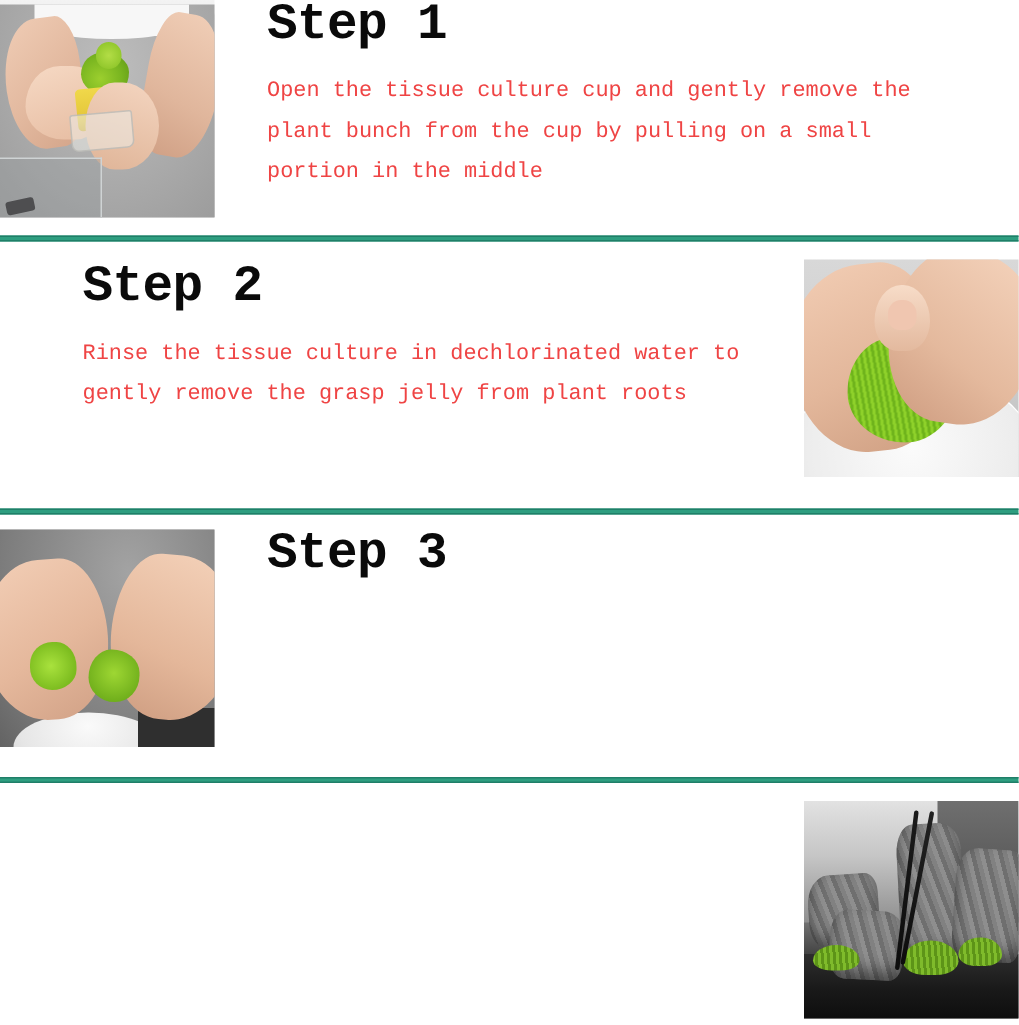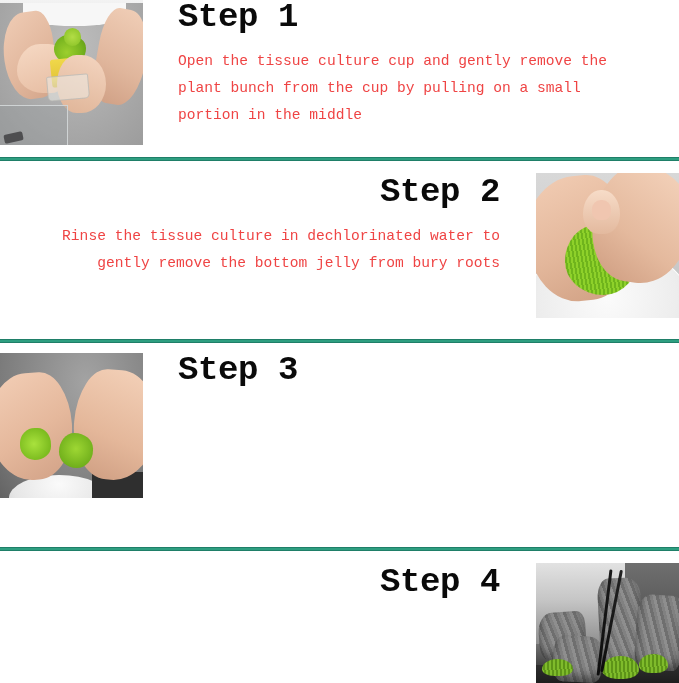--- a/index.html
+++ b/index.html
@@ -50,21 +50,21 @@
   .text-col {
     flex: 1 1 auto;
     box-sizing: border-box;
   }
   .step-left .text-col {
     text-align: left;
     padding-left: 35px;
     padding-right: 60px;
   }
   .step-right .text-col {
-    text-align: right;
+    text-align: left;
     padding-right: 36px;
     padding-left: 55px;
   }
   .step-title {
     font-size: 34px;
     font-weight: bold;
     color: #0a0a0a;
     letter-spacing: -0.4px;
     line-height: 1.0;
     margin: 0;
@@ -85,21 +85,21 @@
     height: 4px;
     background: #2e9e80;
     border-top: 1px solid #1f7f68;
     border-bottom: 1px solid #1f7f68;
     box-sizing: border-box;
   }
 
   
   #step-1 { height: 157px; }
   #step-2 { height: 178px; }
-  #step-3 { height: 204px; border-radius: 27px; }
+  #step-3 { height: 175px; border-radius: 27px; }
   #step-4 { height: 160px; }
 
   #step-1 .step-inner { padding-top: 0px; }
   #step-2 .step-inner { padding-top: 12px; }
   #step-3 .step-inner { padding-top: 10px; }
   #step-4 .step-inner { padding-top: 12px; }
 
   #step-2 .step-title,
   #step-4 .step-title { padding-top: 2px; }
 
@@ -330,21 +330,21 @@
         <div class="ph-sky"></div>
         <div class="bowl"></div>
         <div class="handA"></div>
         <div class="moss"></div>
         <div class="moss2"></div>
         <div class="handB"></div>
         <div class="thumb"></div>
       </div>
       <div class="text-col">
         <h2 class="step-title">Step 2</h2>
-        <p class="step-body">Rinse the tissue culture in dechlorinated water to gently remove the bottom jelly from bury roots</p>
+        <p class="step-body">Rinse the tissue culture in dechlorinated water to gently remove the grasp jelly from plant roots</p>
       </div>
     </div>
   </section>
 
   <div class="divider"></div>
 
   <section class="step step-left" id="step-3">
     <div class="step-inner">
       <div class="photo p3">
         <div class="bg"></div>
@@ -372,18 +372,17 @@
         <div class="rock r3"></div>
         <div class="rock r4"></div>
         <div class="rock r2"></div>
         <div class="sprout s1"></div>
         <div class="sprout s2"></div>
         <div class="sprout s3"></div>
         <div class="tweezer"></div>
         <div class="tweezer2"></div>
       </div>
       <div class="text-col">
-        <h2 class="step-title">Step 4</h2>
       </div>
     </div>
   </section>
 
 </div>
 
 </body></html>

